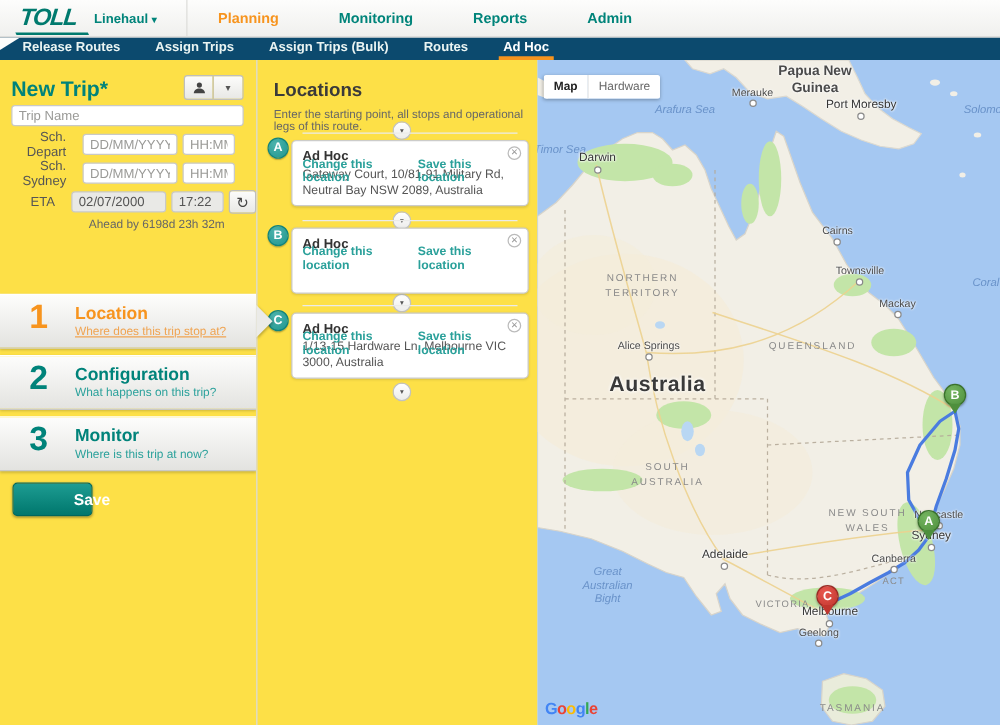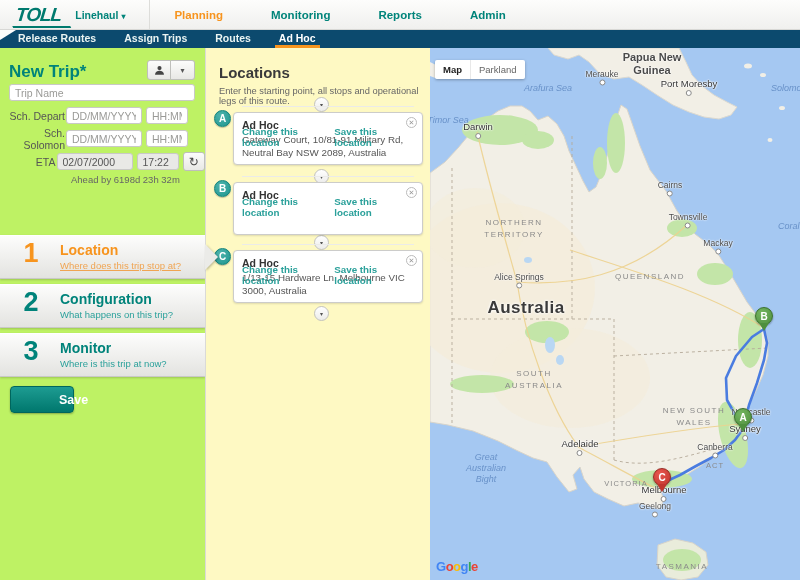--- a/index.html
+++ b/index.html
@@ -23,34 +23,34 @@
   
   .subnav { position:absolute; left:0; top:30px; width:800px; height:18px; background:#0c4a6e; z-index:29; display:flex; }
   .subnav .sn { font-size:10.5px; font-weight:bold; color:#eaf4f2; padding:2px 14px 0 14px; cursor:pointer; position:relative; }
   .subnav .sn:first-child { margin-left:4px; }
   .subnav .sn.active { color:#fff; }
   .subnav .sn.active::after { content:""; position:absolute; left:10px; right:10px; bottom:0; height:3px; background:#f7941e; }
   .notch { position:absolute; left:0; top:30px; width:16px; height:10px; background:#fdfdfc;
     clip-path:polygon(0 0,100% 0,0 100%); z-index:31; }
 
   
-  .leftpanel { position:absolute; left:0; top:48px; width:205px; height:532px; background:#bef264; }
+  .leftpanel { position:absolute; left:0; top:48px; width:205px; height:532px; background:#fde047; }
   .form-title { position:absolute; left:9px; top:14px; font-size:17px; font-weight:bold; color:#00837a; }
   .split-btn { position:absolute; right:10px; top:12px; display:flex; }
   .sbtn { width:24px; height:20px; background:linear-gradient(#fcfcfb,#e8e8e5); border:1px solid #bfbfbc;
     display:flex; align-items:center; justify-content:center; cursor:pointer; }
   .sbtn:first-child { border-radius:3px 0 0 3px; }
   .sbtn:last-child { border-radius:0 3px 3px 0; border-left:none; font-size:8px; color:#555; }
   .sbtn svg { width:11px; height:11px; fill:#444; }
   input.txt { border:1px solid #c9c9c6; border-radius:3px; font-size:10.5px; color:#444;
     padding:0 5px; height:17px; font-family:"Liberation Sans",sans-serif; background:#fff; }
   input.txt::placeholder { color:#9a9a97; }
   .trip-name { position:absolute; left:9px; top:36px; width:186px; }
   .frow { position:absolute; left:0; width:205px; height:19px; display:flex; align-items:center; }
-  .frow .lbl { width:66px; text-align:right; font-size:10.5px; color:#555; padding-right:1px; }
+  .frow .lbl { width:66px; text-align:right; font-size:10.5px; color:#555; padding-right:13px; }
   .frow .date { width:76px; margin-right:4px; }
   .frow .time { width:42px; }
   .frow.r1 { top:58px; } .frow.r2 { top:81px; } .frow.r3 { top:104px; }
   input.ro { background:#e9e9e6; color:#555; }
   .refresh-btn { width:26px; height:19px; margin-left:4px; background:linear-gradient(#fcfcfb,#e8e8e5);
     border:1px solid #bfbfbc; border-radius:3px; font-size:12px; color:#444; cursor:pointer;
     display:flex; align-items:center; justify-content:center; line-height:1; }
   .ahead { position:absolute; left:71px; top:126px; font-size:9.5px; color:#666; }
   .recalc { position:absolute; left:62px; top:145px; width:133px; height:21px;
     background:linear-gradient(#fdfdfc,#e6e6e3); border:1px solid #b7b7b4; border-radius:4px;
@@ -69,21 +69,21 @@
   .step.active::after { content:""; position:absolute; left:205px; top:50%; margin-top:-13px;
     border-top:13px solid transparent; border-bottom:13px solid transparent; border-left:13px solid #ebebe8;
     filter:drop-shadow(1px 1px 1px rgba(0,0,0,.25)); z-index:5; }
   .savebtn { position:absolute; left:10px; top:338px; width:64px; height:27px;
     background:linear-gradient(#1d9c92,#00776d); border:1px solid #00665d; border-radius:4px;
     color:#fff; font-weight:bold; font-size:12.5px; cursor:pointer; box-shadow:0 1px 2px rgba(0,0,0,.3);
     font-family:"Liberation Sans",sans-serif;padding-left:48px; }
 
   
   .midpanel { position:absolute; left:205px; top:48px; width:225px; height:532px;
-    background:#fef9c3; border-left:1px solid #dadad7; }
+    background:#fde047; border-left:1px solid #dadad7; }
   .loc-title { position:absolute; left:13px; top:16px; font-size:15px; font-weight:bold; color:#3a3a3a; }
   .loc-desc { position:absolute; left:13px; top:38px; width:205px; font-size:9.3px; color:#666; }
   .insbtn { position:absolute; left:108px; width:15px; height:15px; border-radius:50%;
     background:linear-gradient(#fff,#ececea); border:1px solid #c2c2bf; cursor:pointer;
     color:#555; font-size:6px; display:flex; align-items:center; justify-content:center; line-height:0; }
   .insbtn.i0 { top:49px; } .insbtn.i1 { top:121px; } .insbtn.i2 { top:187px; } .insbtn.i3 { top:258px; }
   .card { position:absolute; left:27px; width:190px; background:#fff; border:1px solid #ccccca;
     border-radius:4px; box-shadow:0 1px 2px rgba(0,0,0,.12); padding:6px 8px 4px 8px; }
   .card.c0 { top:64px; height:53px; } .card.c1 { top:134px; height:53px; } .card.c2 { top:202px; height:53px; }
   .card .ctitle { font-size:10.5px; font-weight:bold; color:#333; }
@@ -145,20 +145,21 @@
     <span class="tn active">Planning</span>
     <span class="tn">Monitoring</span>
     <span class="tn">Reports</span>
     <span class="tn">Admin</span>
   </div>
 </div>
 
 <div class="subnav">
   <span class="sn">Release Routes</span>
   <span class="sn">Assign Trips</span>
+  <span class="sn">Assign Trips (Bulk)</span>
   <span class="sn">Routes</span>
   <span class="sn active">Ad Hoc</span>
 </div>
 <div class="notch"></div>
 
 <div class="leftpanel">
   <div class="form-title">New Trip*</div>
   <div class="split-btn">
     <div class="sbtn">
       <svg viewBox="0 0 16 16">
@@ -168,21 +169,21 @@
     </div>
     <div class="sbtn">▾</div>
   </div>
   <input class="txt trip-name" placeholder="Trip Name" style="">
   <div class="frow r1">
     <span class="lbl">Sch. Depart</span>
     <input class="txt date" placeholder="DD/MM/YYYY" style="">
     <input class="txt time" placeholder="HH:MM" style="">
   </div>
   <div class="frow r2">
-    <span class="lbl">Sch. Solomon</span>
+    <span class="lbl">Sch. Sydney</span>
     <input class="txt date" placeholder="DD/MM/YYYY" style="">
     <input class="txt time" placeholder="HH:MM" style="">
   </div>
   <div class="frow r3">
     <span class="lbl">ETA</span>
     <input class="txt date ro" readonly="" value="02/07/2000" style="">
     <input class="txt time ro" readonly="" value="17:22" style="">
     <div class="refresh-btn">
         <span>↻</span>
       </div>
@@ -359,18 +360,18 @@
 Bight</span>
     </div>
   <div id="map-markers">
       <div class="pin green" style="left: 325px; top: 259px;">B</div>
       <div class="pin green" style="left: 304px; top: 360px;">A</div>
       <div class="pin red" style="left: 223px; top: 420px;">C</div>
     </div>
 
   <div class="mapctl">
     <div class="mbtn sel">Map</div>
-    <div class="mbtn">Parkland</div>
+    <div class="mbtn">Hardware</div>
   </div>
   <div class="glogo">
     <span>G</span><span>o</span><span>o</span><span>g</span><span>l</span><span>e</span>
   </div>
 </div>
 
 </body></html>

